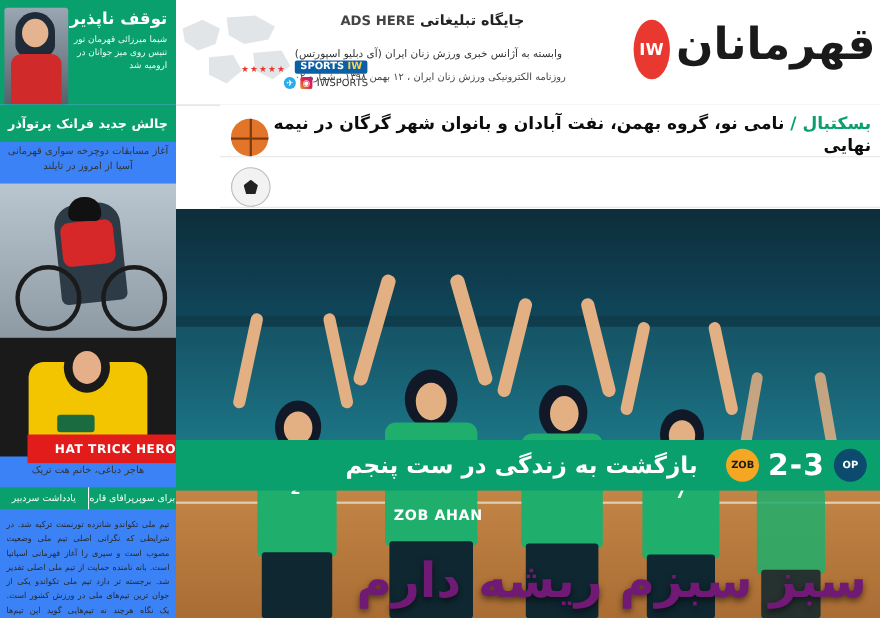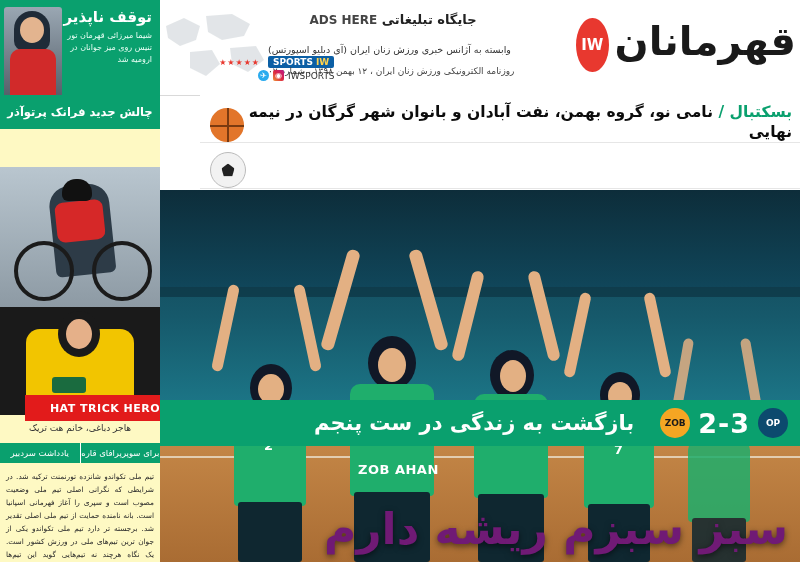--- a/index.html
+++ b/index.html
@@ -239,21 +239,21 @@
     line-height: 1.3;
   }
   .hl-text .sec { color: #0aa06e; }
 
   
   .sidebar {
     position: absolute;
     top: 95px; left: 0;
     width: 160px;
     height: 467px;
-    background: #fef9c3;
+    background: #3b82f6;
     border-left: 0;
   }
   .side-head {
     position: absolute;
     top: 0; right: 0;
     width: 160px;
     height: 34px;
     background: #0aa06e;
     color: #fff;
     font-size: 11.5px;
@@ -550,20 +550,21 @@
         <span>نامی نو، گروه بهمن، نفت آبادان و بانوان شهر گرگان در نیمه نهایی</span>
       </div>
     </div>
     <div class="hl-bar b2">
       <div class="hl-ball soccer"></div>
     </div>
   </div>
 
   <div class="sidebar">
     <div class="side-head">چالش جدید فرانک پرتوآذر</div>
+    <div class="side-sub">آغاز مسابقات دوچرخه سواری قهرمانی آسیا از امروز در تایلند</div>
 
     <div class="side-photo">
       <div class="bike-sky"></div>
       <div class="bike-rider"></div>
       <div class="bike-jersey"></div>
       <div class="bike-helmet"></div>
       <div class="bike-wheel w1"></div>
       <div class="bike-wheel w2"></div>
     </div>
 

